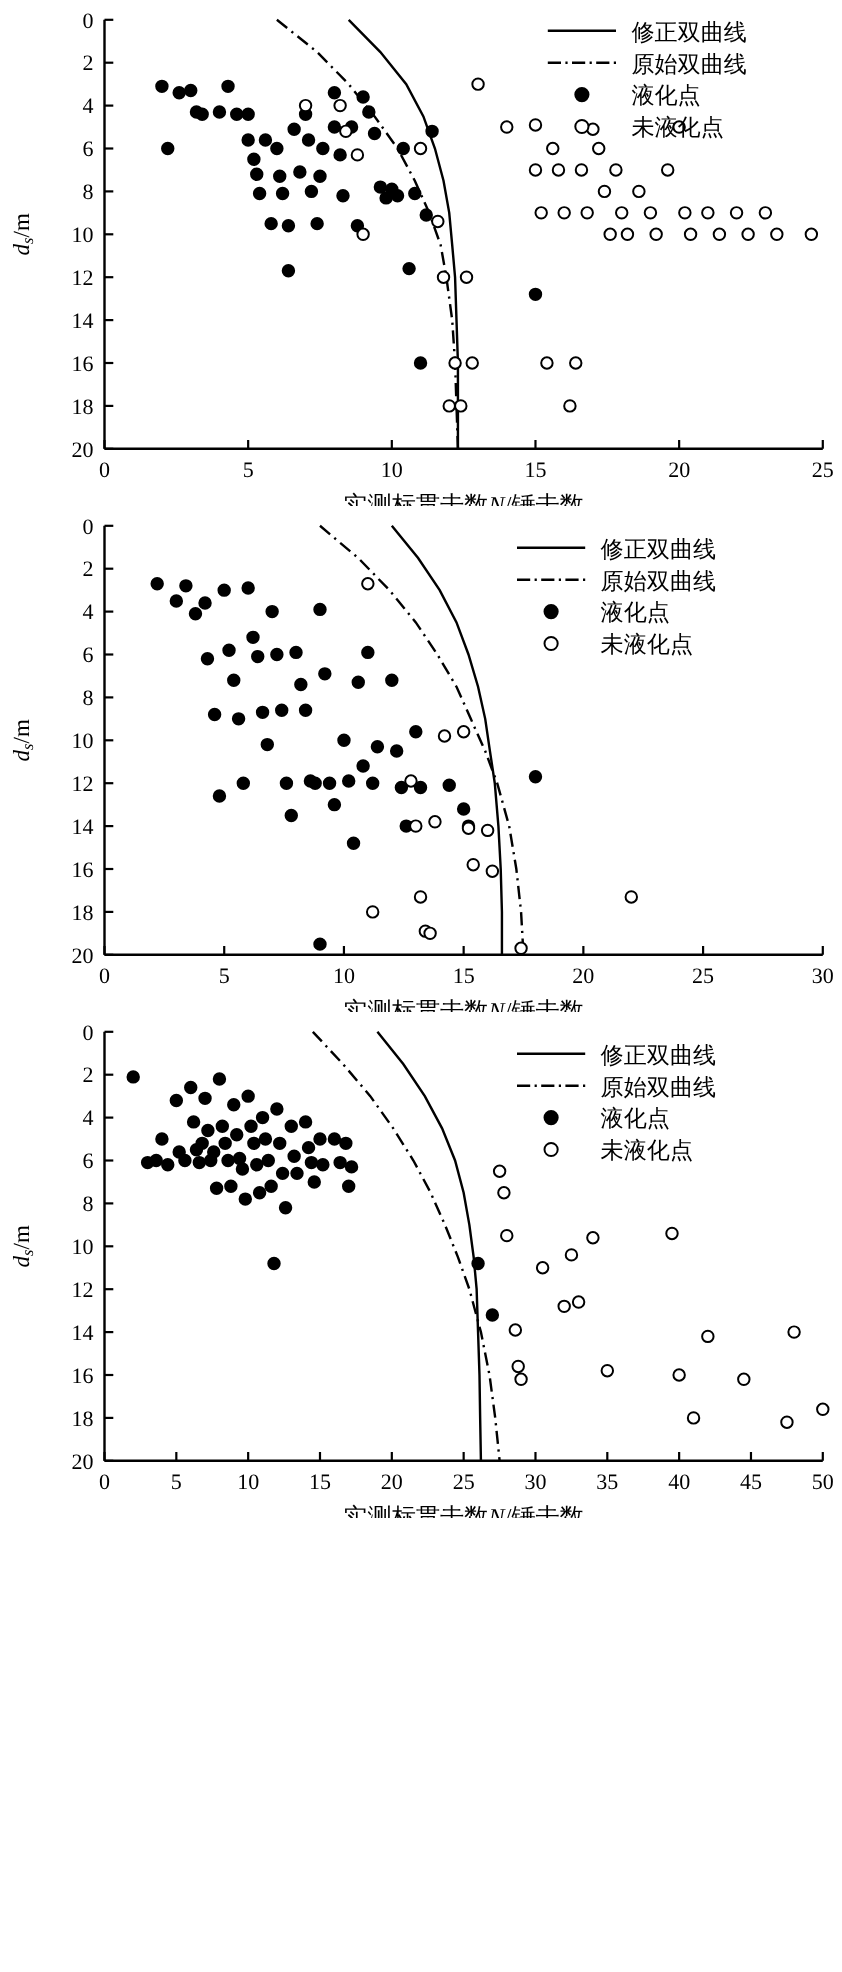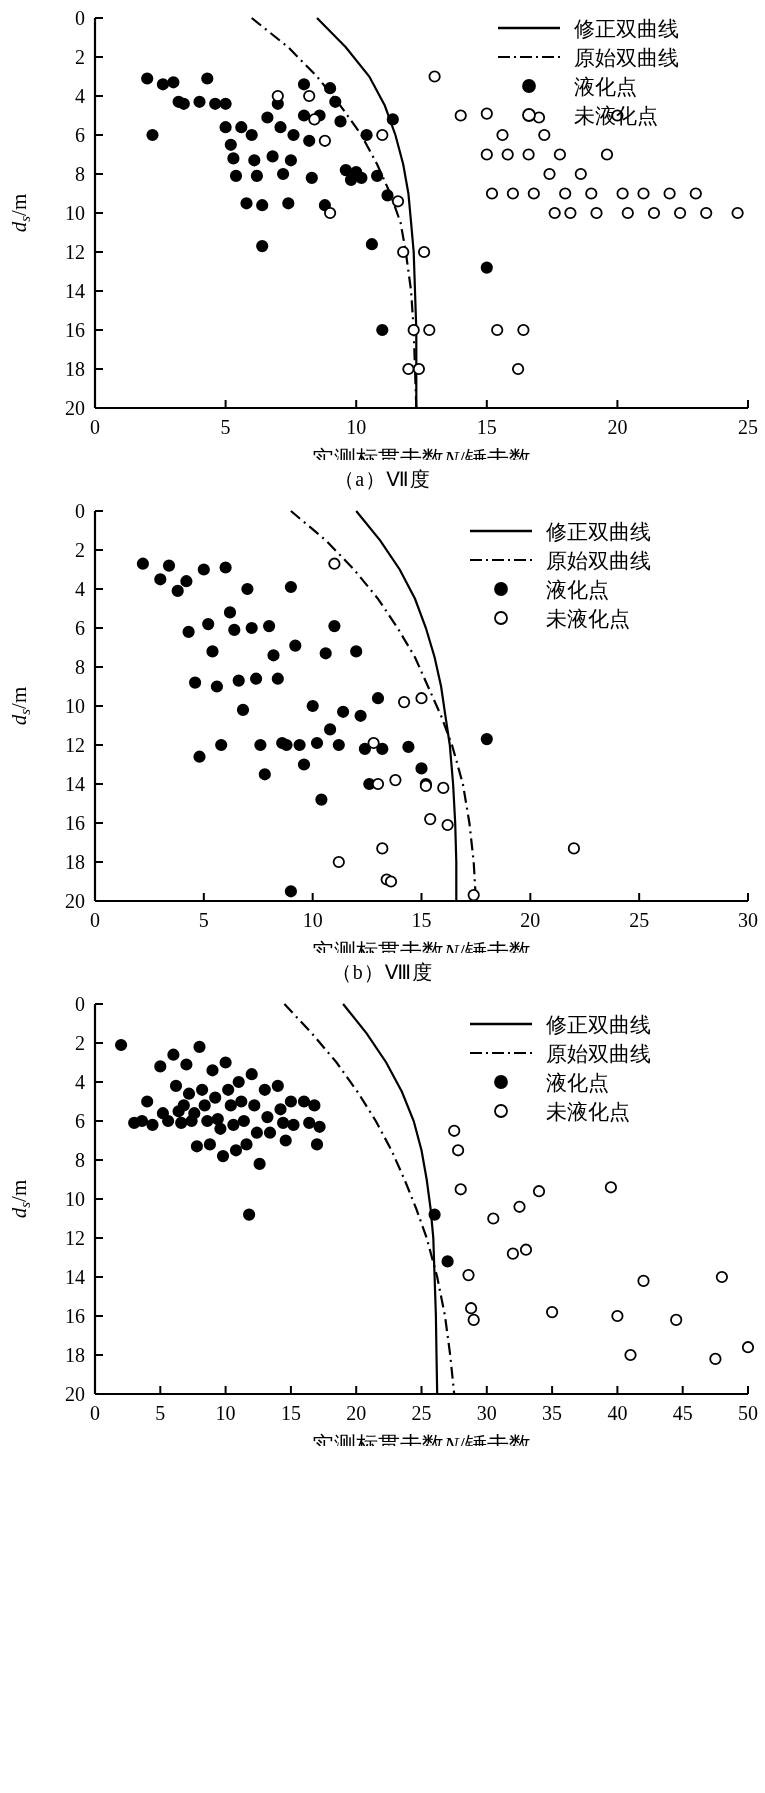--- a/index.html
+++ b/index.html
@@ -158,21 +158,20 @@
           <line x1="498" y1="28" x2="560" y2="28" stroke="#000" stroke-width="2.4"></line>
           <text x="574" y="36" font-family="&quot;Liberation Serif&quot;,serif" font-size="21" fill="#000">修正双曲线</text>
           <line x1="498" y1="57" x2="560" y2="57" stroke="#000" stroke-width="2.2" stroke-dasharray="12,4,2,4"></line>
           <text x="574" y="65" font-family="&quot;Liberation Serif&quot;,serif" font-size="21" fill="#000">原始双曲线</text>
           <circle cx="529" cy="86" r="6" fill="#000" stroke="#000" stroke-width="1.8"></circle>
           <text x="574" y="94" font-family="&quot;Liberation Serif&quot;,serif" font-size="21" fill="#000">液化点</text>
           <circle cx="529" cy="115" r="6" fill="#fff" stroke="#000" stroke-width="1.8"></circle>
           <text x="574" y="123" font-family="&quot;Liberation Serif&quot;,serif" font-size="21" fill="#000">未液化点</text>
         </svg>
     </div>
-    <div class="caption">（a）Ⅶ度</div>
   </div>
   <div class="panel">
     <div class="plotwrap">
       <svg id="svg-b" width="765" height="460">
           <line x1="95" y1="18" x2="95" y2="408" stroke="#000" stroke-width="2.2"></line>
           <line x1="95" y1="408" x2="748" y2="408" stroke="#000" stroke-width="2.2"></line>
           <line x1="95" y1="408" x2="95" y2="400" stroke="#000" stroke-width="2"></line>
           <text x="95" y="434" text-anchor="middle" font-family="&quot;Liberation Serif&quot;,serif" font-size="20" fill="#000">0</text>
           <line x1="203.83333333333331" y1="408" x2="203.83333333333331" y2="400" stroke="#000" stroke-width="2"></line>
           <text x="203.83333333333331" y="434" text-anchor="middle" font-family="&quot;Liberation Serif&quot;,serif" font-size="20" fill="#000">5</text>
@@ -284,21 +283,20 @@
           <line x1="470" y1="38" x2="532" y2="38" stroke="#000" stroke-width="2.4"></line>
           <text x="546" y="46" font-family="&quot;Liberation Serif&quot;,serif" font-size="21" fill="#000">修正双曲线</text>
           <line x1="470" y1="67" x2="532" y2="67" stroke="#000" stroke-width="2.2" stroke-dasharray="12,4,2,4"></line>
           <text x="546" y="75" font-family="&quot;Liberation Serif&quot;,serif" font-size="21" fill="#000">原始双曲线</text>
           <circle cx="501" cy="96" r="6" fill="#000" stroke="#000" stroke-width="1.8"></circle>
           <text x="546" y="104" font-family="&quot;Liberation Serif&quot;,serif" font-size="21" fill="#000">液化点</text>
           <circle cx="501" cy="125" r="6" fill="#fff" stroke="#000" stroke-width="1.8"></circle>
           <text x="546" y="133" font-family="&quot;Liberation Serif&quot;,serif" font-size="21" fill="#000">未液化点</text>
         </svg>
     </div>
-    <div class="caption">（b）Ⅷ度</div>
   </div>
   <div class="panel">
     <div class="plotwrap">
       <svg id="svg-c" width="765" height="460">
           <line x1="95" y1="18" x2="95" y2="408" stroke="#000" stroke-width="2.2"></line>
           <line x1="95" y1="408" x2="748" y2="408" stroke="#000" stroke-width="2.2"></line>
           <line x1="95" y1="408" x2="95" y2="400" stroke="#000" stroke-width="2"></line>
           <text x="95" y="434" text-anchor="middle" font-family="&quot;Liberation Serif&quot;,serif" font-size="20" fill="#000">0</text>
           <line x1="160.3" y1="408" x2="160.3" y2="400" stroke="#000" stroke-width="2"></line>
           <text x="160.3" y="434" text-anchor="middle" font-family="&quot;Liberation Serif&quot;,serif" font-size="20" fill="#000">5</text>

